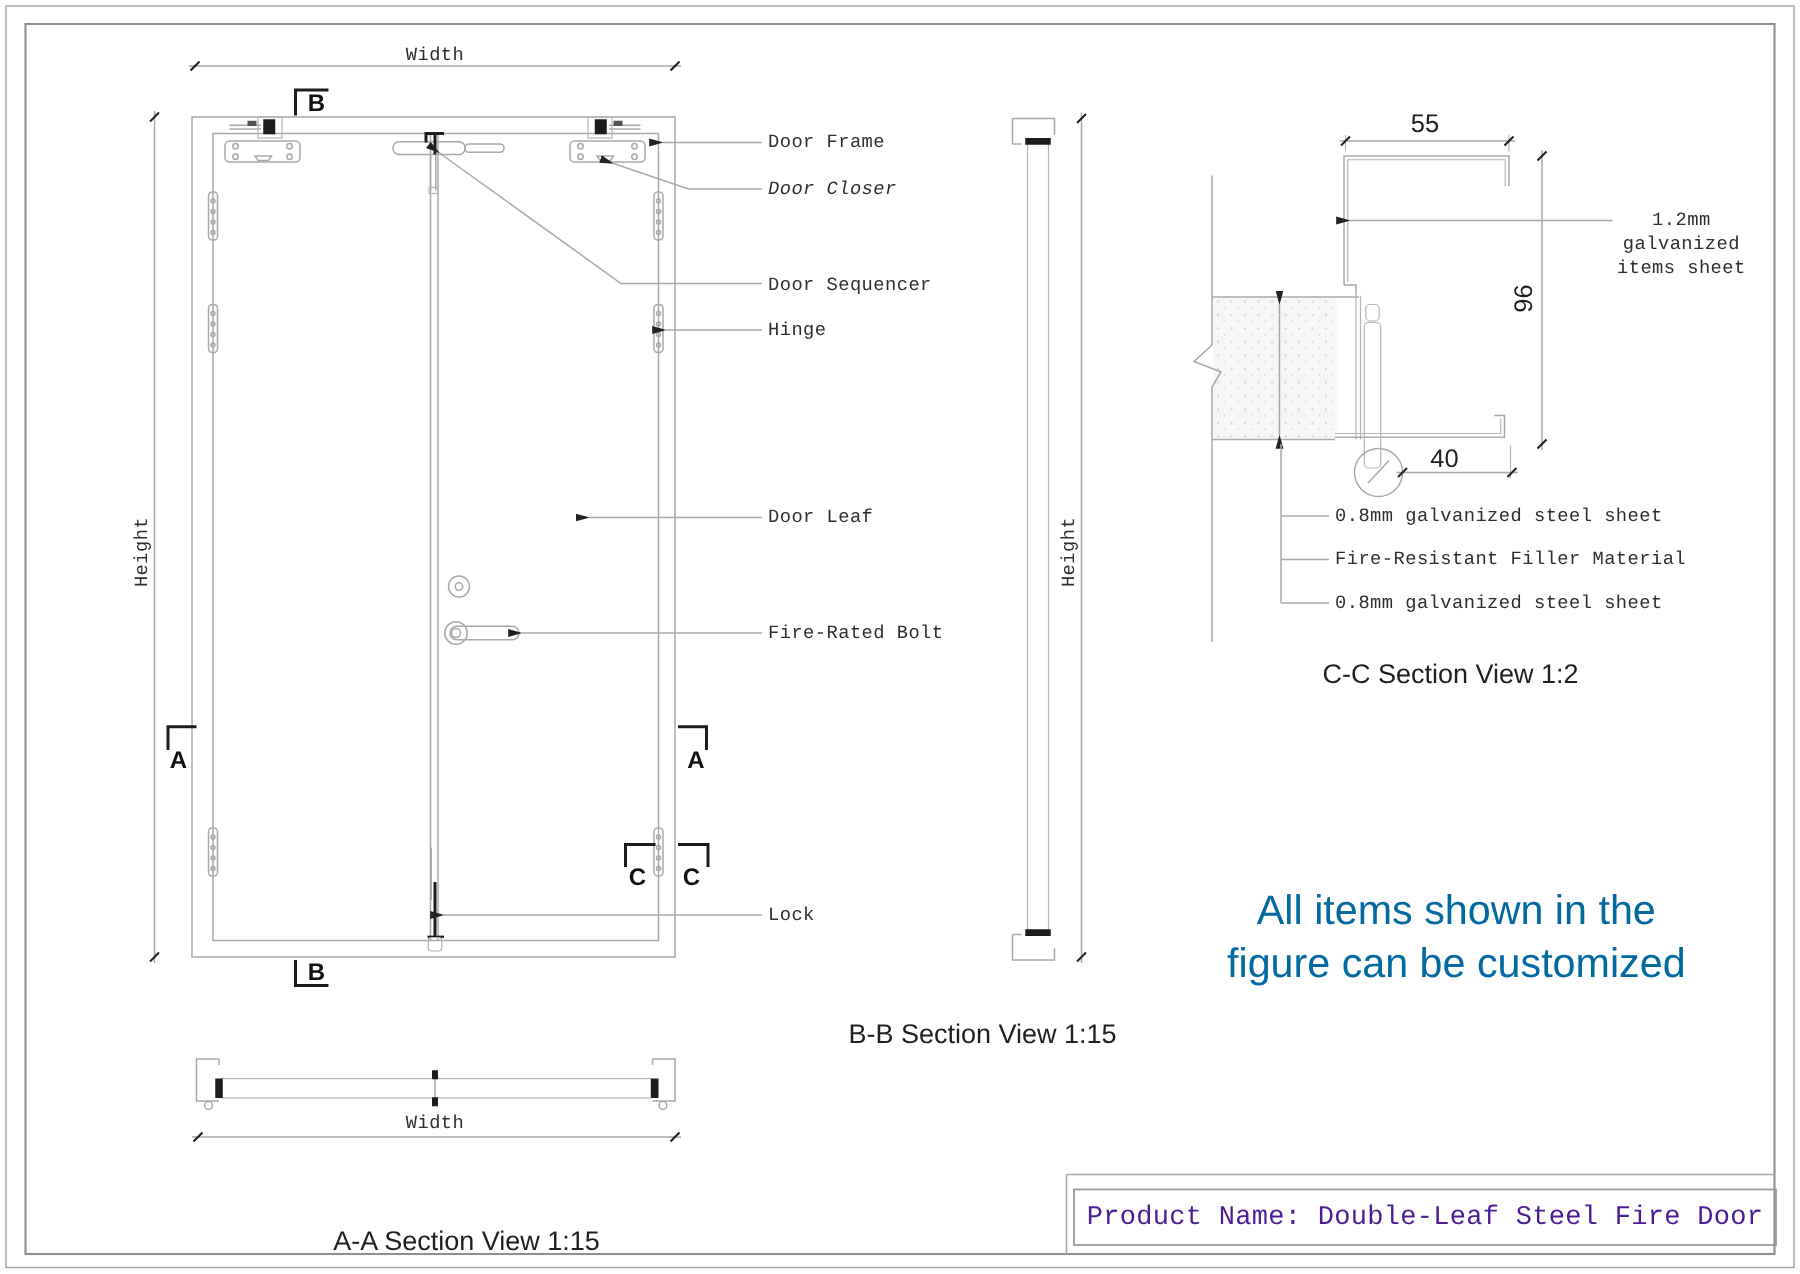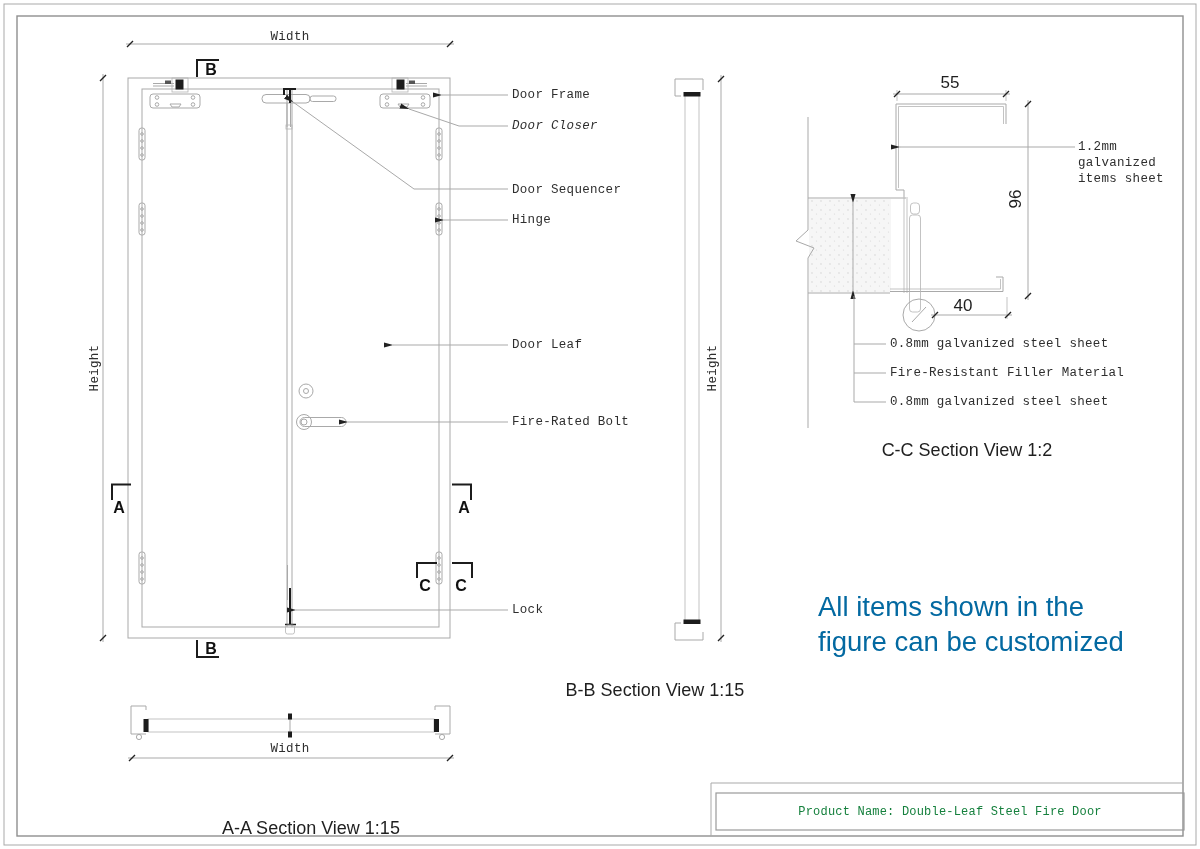--- a/index.html
+++ b/index.html
@@ -1,30 +1,30 @@
 <!DOCTYPE html>
 <html><head>
 <meta charset="utf-8">
 <style>
   html,body{margin:0;padding:0;background:#fff;}
   #page{position:relative;width:1200px;height:849px;background:#ffffff;overflow:hidden;
-        font-family:"Liberation Sans",sans-serif;}
+        font-family:"Liberation Sans",sans-serif;text-align:center;}
   #page svg{position:absolute;left:0;top:0;}
   .ln{stroke:#a9a9a9;stroke-width:1;fill:none;}
   .lnT{stroke:#b4b4b4;stroke-width:.8;fill:none;}
   .lnD{stroke:#1c1c1c;stroke-width:2;fill:none;}
   .tick{stroke:#222;stroke-width:1.4;fill:none;}
   .darkfill{fill:#1c1c1c;stroke:none;}
   .txt{position:absolute;white-space:nowrap;}
   .cad{font-family:"Liberation Mono","DejaVu Sans Mono",monospace;font-size:12.5px;color:#2e2e2e;letter-spacing:.3px;}
   .cap{font-family:"Liberation Sans",sans-serif;font-size:18px;color:#1f1f1f;}
   .dimnum{font-family:"Liberation Sans",sans-serif;font-size:17px;color:#1f1f1f;}
   .secletter{font-family:"Liberation Sans",sans-serif;font-size:16px;font-weight:600;color:#111;}
   .note{font-family:"Liberation Sans",sans-serif;font-size:27.5px;color:#0369a1;line-height:34.5px;}
-  .title{font-family:"Liberation Mono","DejaVu Sans Mono",monospace;font-size:12px;color:#15803d;letter-spacing:.2px;}
+  .title{font-family:"Liberation Mono","DejaVu Sans Mono",monospace;font-size:18px;color:#4c1d95;letter-spacing:.2px;}
   .ctr{transform:translate(-50%,-50%);}
   .vctr{transform:translate(0,-50%);}
   .rot{transform:translate(-50%,-50%) rotate(-90deg);}
 </style>
 </head>
 <body>
 
 <div id="page">
 
 <svg width="1200" height="849" viewBox="0 0 1200 849">

